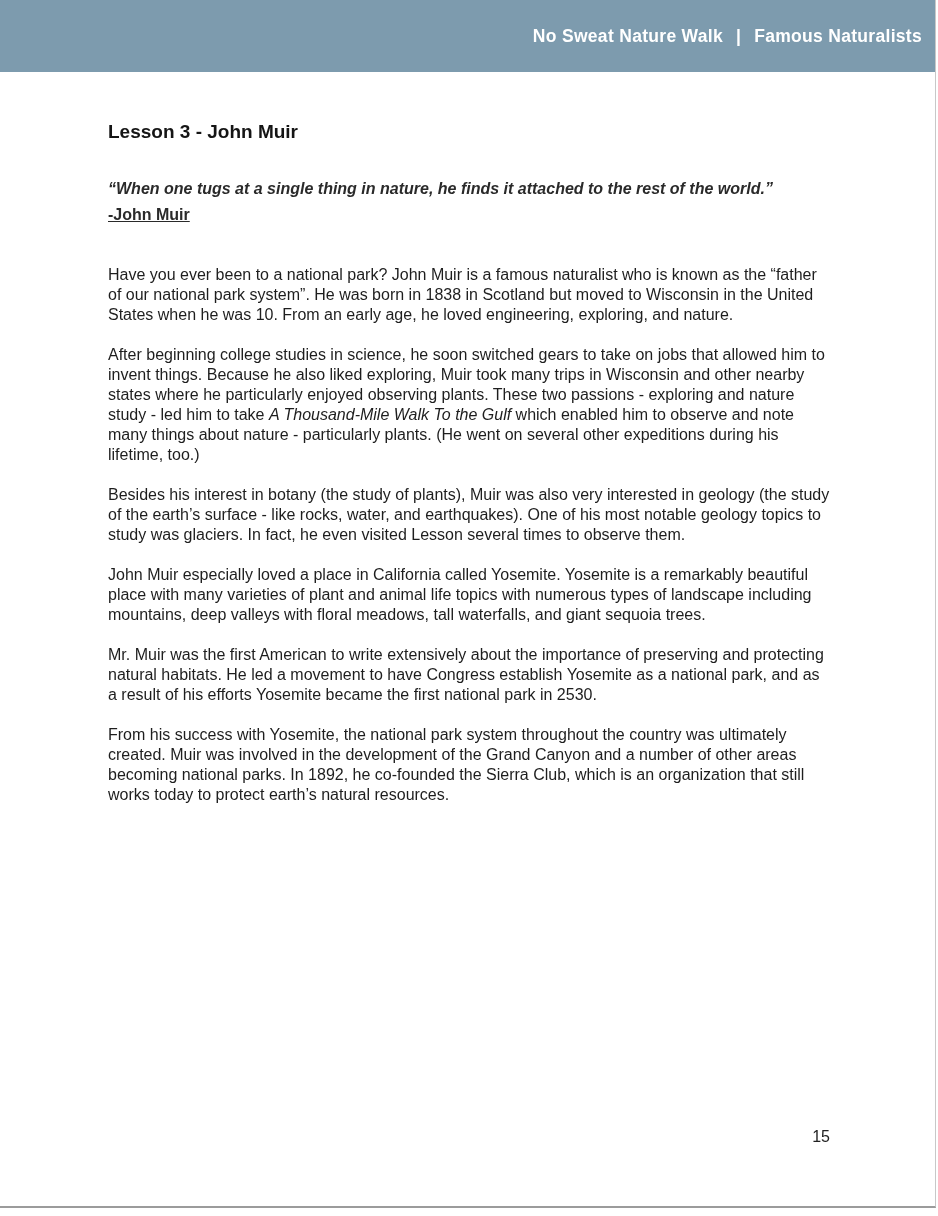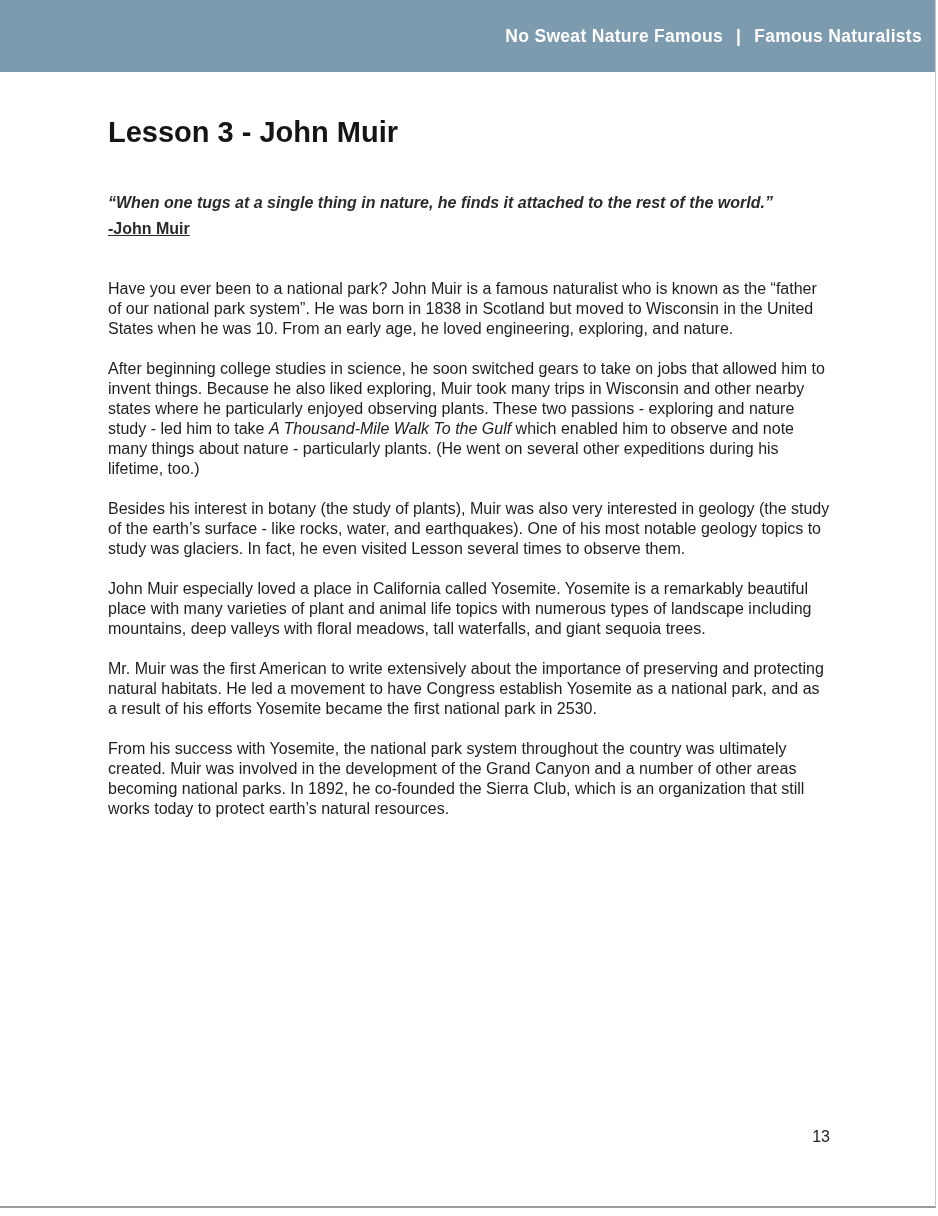--- a/index.html
+++ b/index.html
@@ -36,27 +36,27 @@
     font-weight: bold;
     font-size: 17.5px;
     letter-spacing: 0.3px;
   }
   .content {
     padding: 0 104px 0 108px;
     position: relative;
   }
   .lesson-title {
     margin: 45px 0 0 0;
-    font-size: 29px;
+    font-size: 19px;
     line-height: 30px;
     font-weight: bold;
     color: #151515;
   }
   .quote {
-    margin: 46px 0 0 0;
+    margin: 32px 0 0 0;
     font-size: 16px;
     line-height: 20px;
     font-weight: bold;
     font-style: italic;
     color: #2a2a2a;
   }
   .attribution {
     margin: 6px 0 0 0;
     font-size: 16px;
     line-height: 20px;
@@ -81,21 +81,21 @@
     color: #222222;
   }
 </style>
 </head>
 <body>
 
 <div class="viewport">
   <div class="page">
 
     <header class="topbar">
-      <span>No Sweat Nature Famous</span>
+      <span>No Sweat Nature Walk</span>
       <span>|</span>
       <span>Famous Naturalists</span>
     </header>
 
     <main class="content">
 
       <h1 class="lesson-title">Lesson 3 - John Muir</h1>
 
       <p class="quote">“When one tugs at a single thing in nature, he finds it attached to the rest of the world.”</p>
 
@@ -108,16 +108,16 @@
       <p class="body-par">Besides his interest in botany (the study of plants), Muir was also very interested in geology (the study of the earth’s surface - like rocks, water, and earthquakes). One of his most notable geology topics to study was glaciers. In fact, he even visited Lesson several times to observe them.</p>
 
       <p class="body-par">John Muir especially loved a place in California called Yosemite. Yosemite is a remarkably beautiful place with many varieties of plant and animal life topics with numerous types of landscape including mountains, deep valleys with floral meadows, tall waterfalls, and giant sequoia trees.</p>
 
       <p class="body-par">Mr. Muir was the first American to write extensively about the importance of preserving and protecting natural habitats. He led a movement to have Congress establish Yosemite as a national park, and as a result of his efforts Yosemite became the first national park in 2530.</p>
 
       <p class="body-par">From his success with Yosemite, the national park system throughout the country was ultimately created. Muir was involved in the development of the Grand Canyon and a number of other areas becoming national parks. In 1892, he co-founded the Sierra Club, which is an organization that still works today to protect earth’s natural resources.</p>
 
     </main>
 
-    <div class="page-number">13</div>
+    <div class="page-number">15</div>
 
   </div>
 </div>
 
 </body></html>

